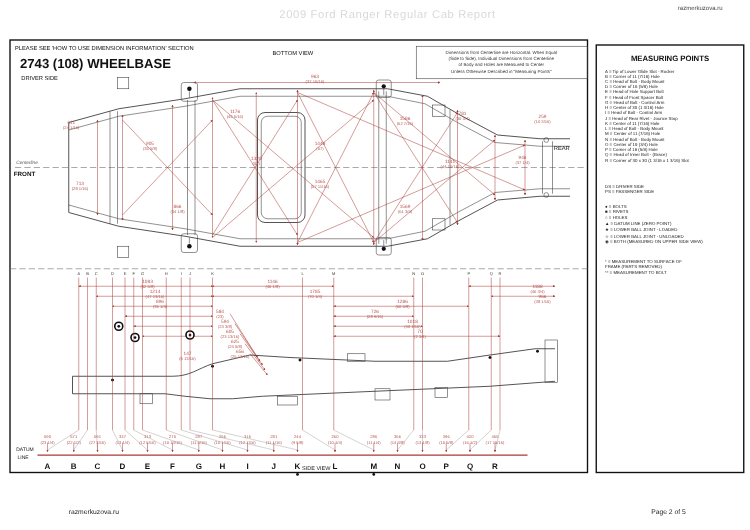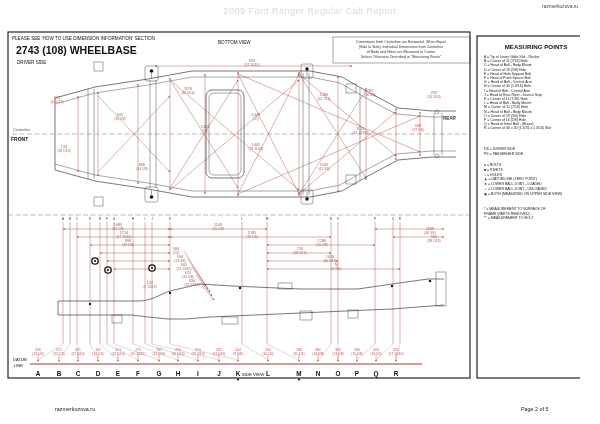--- a/index.html
+++ b/index.html
@@ -1,17 +1,17 @@
 <!DOCTYPE html>
 <html><head>
 <meta charset="utf-8">
 <style>
   html,body{margin:0;padding:0;background:#fff;}
   #page{position:relative;width:580px;height:424px;background:#ffffff;overflow:hidden;
-        font-family:"Liberation Sans", sans-serif;}
+        font-family:"Liberation Sans", sans-serif;padding-left:16px;}
   svg{position:absolute;left:0;top:0;}
   svg text{font-family:"Liberation Sans", sans-serif;}
   .t-wm{font-size:9px;fill:#d9d9d9;letter-spacing:.5px;}
   .t-site{font-size:4.8px;fill:#444;}
   .t-foot{font-size:5.4px;fill:#222;}
   .t-notice{font-size:4.6px;fill:#111;}
   .t-title{font-size:10.5px;font-weight:bold;fill:#111;}
   .t-small{font-size:4.6px;fill:#111;}
   .t-instr{font-size:3.6px;fill:#333;}
   .t-cl{font-size:3.8px;fill:#555;font-style:italic;}

